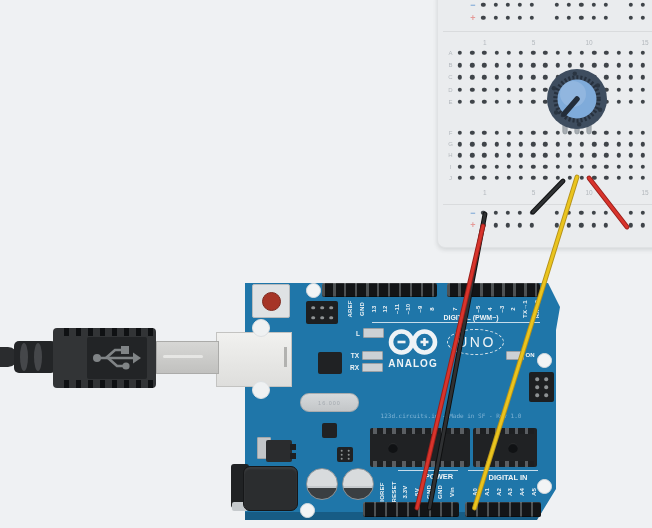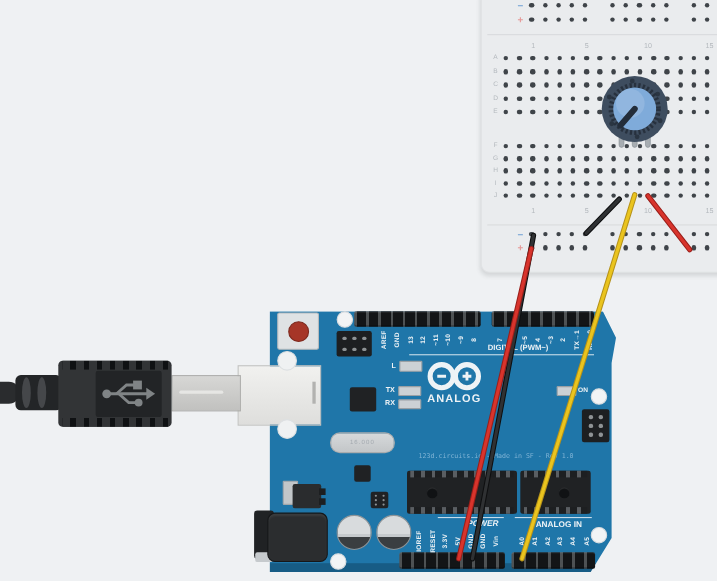--- a/index.html
+++ b/index.html
@@ -355,42 +355,45 @@
   <div class="abs hdr" style="left:322px;top:283px;width:115px;height:14px;"></div>
   <div class="abs hdr" style="left:447px;top:283px;width:93px;height:14px;"></div>
   <div class="abs hdr" style="left:363px;top:502px;width:96px;height:15px;"></div>
   <div class="abs hdr" style="left:465px;top:502px;width:76px;height:15px;"></div>
 
   <div class="abs wline" style="left:372px;top:322px;width:168px;"></div>
   <div class="abs wline" style="left:398px;top:470px;width:60px;"></div>
   <div class="abs wline" style="left:468px;top:470px;width:70px;"></div>
 
   <div class="abs wlabel" style="left:471px;top:317px;font-size:7px;">DIGITAL (PWM~)</div>
-  <div class="abs wlabel" style="left:439px;top:476px;font-size:7.5px;font-style:italic;">POWER</div>
-  <div class="abs wlabel" style="left:508px;top:477px;font-size:7.5px;">ANALOG IN</div>
+  <div class="abs wlabel" style="left:439px;top:476px;font-size:7.5px;">POWER</div>
+  <div class="abs wlabel" style="left:508px;top:477px;font-size:7.5px;">DIGITAL IN</div>
 
   <div class="abs ledbar" style="left:363px;top:328px;width:19px;height:8px;"></div>
   <div class="abs ledbar" style="left:362px;top:351px;width:19px;height:7px;"></div>
   <div class="abs ledbar" style="left:362px;top:363px;width:19px;height:7px;"></div>
   <div class="abs ledlabel" style="left:360px;top:332.5px;">L</div>
   <div class="abs ledlabel" style="left:359px;top:355px;">TX</div>
   <div class="abs ledlabel" style="left:359px;top:367px;">RX</div>
   <div class="abs ledbar" style="left:506px;top:351px;width:16px;height:7px;"></div>
   <div class="abs wlabel" style="left:530px;top:354.5px;font-size:6px;">ON</div>
 
   <div class="abs chip" style="left:318px;top:352px;width:24px;height:22px;"></div>
 
   <svg class="abs" style="left:385px;top:326px;" width="56" height="33" viewBox="0 0 56 33">
     <circle cx="16.5" cy="16" r="10.5" fill="none" stroke="#eef3f6" stroke-width="4.6"></circle>
     <circle cx="39.5" cy="16" r="10.5" fill="none" stroke="#eef3f6" stroke-width="4.6"></circle>
     <line x1="12.5" y1="16" x2="20.5" y2="16" stroke="#eef3f6" stroke-width="2.6"></line>
     <line x1="35.5" y1="16" x2="43.5" y2="16" stroke="#eef3f6" stroke-width="2.6"></line>
     <line x1="39.5" y1="12" x2="39.5" y2="20" stroke="#eef3f6" stroke-width="2.6"></line>
   </svg>
   <div class="abs wlabel" style="left:413px;top:363px;font-size:10px;letter-spacing:1px;">ANALOG</div>
+  <div class="abs uno-oval">
+    <span>UNO</span>
+  </div>
 
   <div class="abs board-text" style="left:451px;top:414.5px;">123d.circuits.io - Made in SF - Rev 1.0</div>
 
   <div class="abs crystal">
     <span>16.000</span>
   </div>
 
   <div class="abs chip" style="left:322px;top:423px;width:15px;height:15px;"></div>
   <div class="abs chip" style="left:337px;top:447px;width:16px;height:15px;">
     <div class="abs icsp-dot" style="left:4.5px;top:3.5px;width:2.6px;height:2.6px;"></div>

